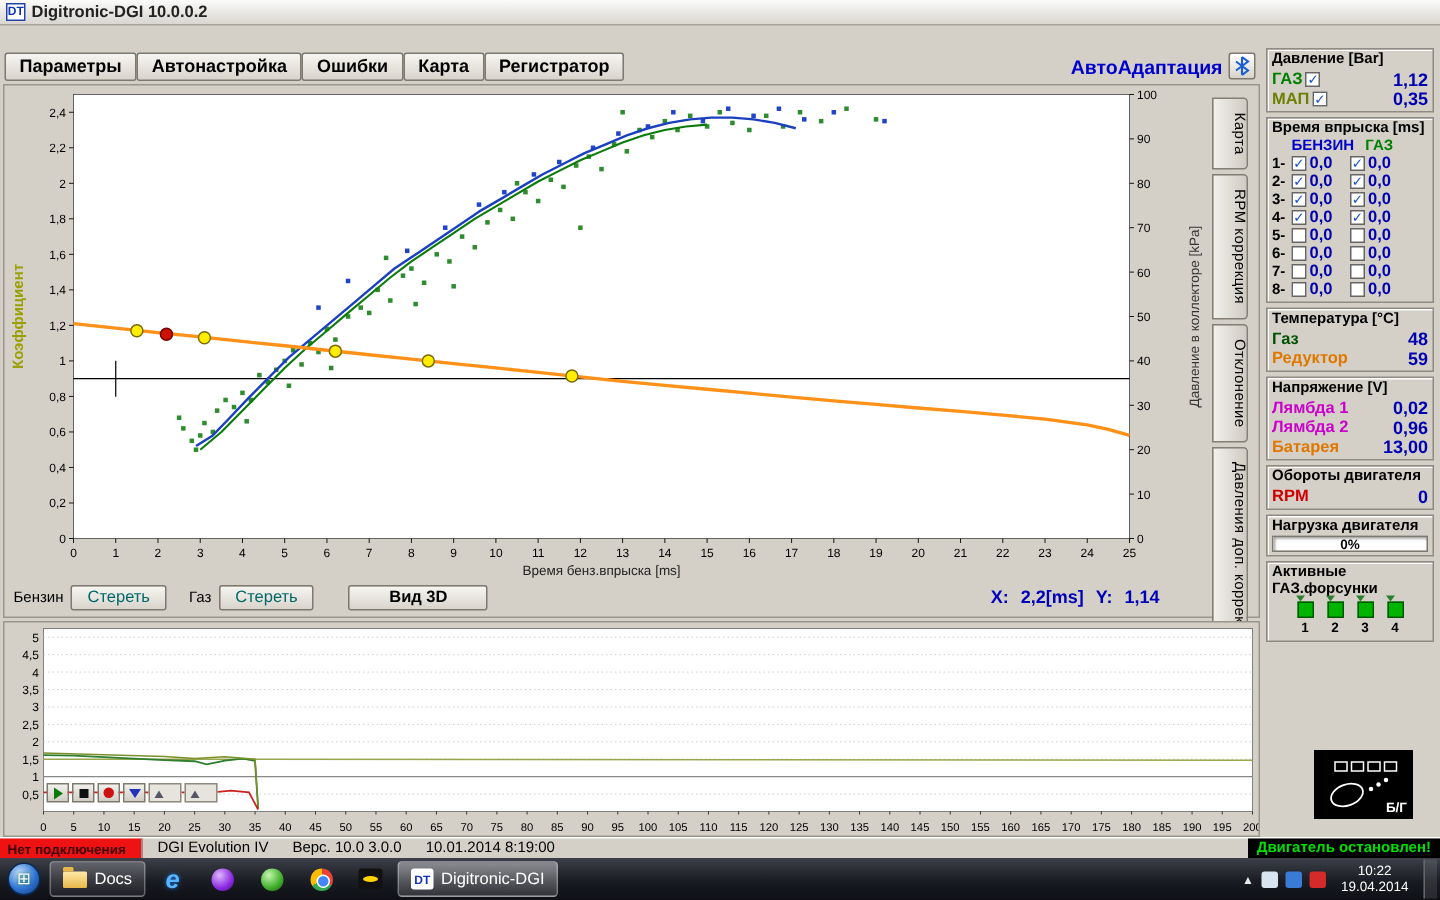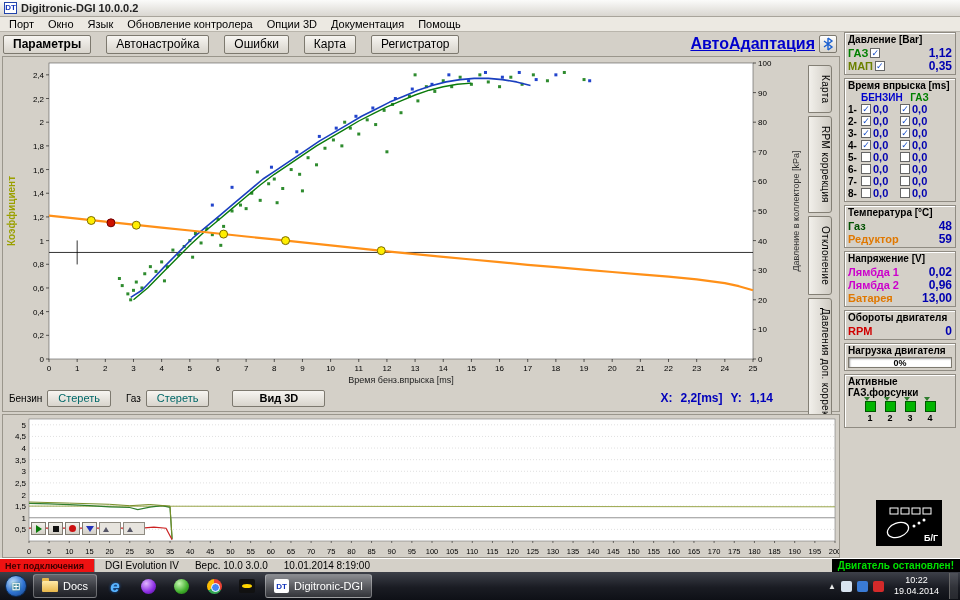--- a/index.html
+++ b/index.html
@@ -12,25 +12,25 @@
   .titlebar{position:absolute;left:0;top:0;width:960px;height:17px;background:linear-gradient(#fbfbfa,#d9d6d0);border-bottom:1px solid #a8a49b;display:flex;align-items:center;gap:4px;padding:0 4px;}
   .title-icon{width:13px;height:12px;background:#fff;border:1px solid #2244aa;color:#1133bb;font-size:8px;font-weight:bold;display:flex;align-items:center;justify-content:center;line-height:1;}
   .title-text{font-size:11px;font-weight:bold;color:#222;}
 
   
   .menubar{position:absolute;left:0;top:17px;width:960px;height:15px;background:#ece9e2;border-bottom:1px solid #b9b5ac;display:flex;align-items:center;padding-left:2px;}
   .menu-item{padding:0 7px;font-size:11px;height:15px;display:flex;align-items:center;cursor:default;}
 
   
   .tabrow{position:absolute;left:0;top:32px;width:840px;height:24px;display:flex;align-items:center;padding:0 3px;}
-  .tabs{display:flex;gap:15px;}
-  .tab-btn{height:19px;padding:0 9px;background:linear-gradient(#f7f5f1,#d8d4cc);border:1px solid #7d796f;border-radius:2px;font-size:12px;font-family:"Liberation Sans",sans-serif;cursor:default;}
+  .tabs{display:flex;gap:0;}
+  .tab-btn{height:19px;padding:0 9px;background:linear-gradient(#f7f5f1,#d8d4cc);border:1px solid #7d796f;border-radius:2px;font-size:12px;font-family:"Liberation Sans",sans-serif;cursor:default;font-weight:bold;}
   .tab-btn.active{font-weight:bold;}
   .autoadapt-wrap{margin-left:auto;display:flex;align-items:center;gap:4px;}
-  .autoadapt{font-weight:bold;font-size:16px;text-decoration:underline;cursor:pointer;}
+  .autoadapt{font-weight:bold;font-size:13px;cursor:pointer;}
   .bt-btn{width:18px;height:18px;background:linear-gradient(#fff,#d7d3cb);border:1px solid #7d796f;border-radius:2px;display:flex;align-items:center;justify-content:center;padding:0;}
 
   
   .chart-panel{position:absolute;left:2px;top:56px;width:838px;height:356px;background:#d4d0c8;border:1px solid #9a968c;}
   #main-chart{position:absolute;left:0;top:0;}
   .side-tabs{position:absolute;right:1px;top:8px;width:30px;display:flex;flex-direction:column;gap:3px;}
   .side-tab{writing-mode:vertical-rl;padding:9px 0;width:24px;background:linear-gradient(90deg,#f2f0eb,#cfcbc3);border:1px solid #837f75;border-radius:0 3px 3px 0;font-size:10px;text-align:center;letter-spacing:.3px;cursor:default;}
   .chart-controls{position:absolute;left:6px;bottom:3px;width:800px;height:20px;display:flex;align-items:center;gap:5px;}
   .small-lbl{font-size:10px;}
   .btn{height:17px;padding:0 10px;background:linear-gradient(#f7f5f1,#d8d4cc);border:1px solid #7d796f;border-radius:2px;font-size:11px;font-family:"Liberation Sans",sans-serif;cursor:default;}
@@ -108,29 +108,20 @@
 </head>
 <body>
 
 <div class="window">
 
   <div class="titlebar">
     <span class="title-icon">DT</span>
     <span class="title-text">Digitronic-DGI 10.0.0.2</span>
   </div>
 
-  <div class="menubar">
-      <div class="menu-item">Порт</div>
-      <div class="menu-item">Окно</div>
-      <div class="menu-item">Язык</div>
-      <div class="menu-item">Обновление контролера</div>
-      <div class="menu-item">Опции 3D</div>
-      <div class="menu-item">Документация</div>
-      <div class="menu-item">Помощь</div>
-    </div>
 
   <div class="tabrow">
     <div class="tabs">
         <button class="tab-btn active">Параметры</button>
         <button class="tab-btn">Автонастройка</button>
         <button class="tab-btn">Ошибки</button>
         <button class="tab-btn">Карта</button>
         <button class="tab-btn">Регистратор</button>
       </div>
     <div class="autoadapt-wrap">

